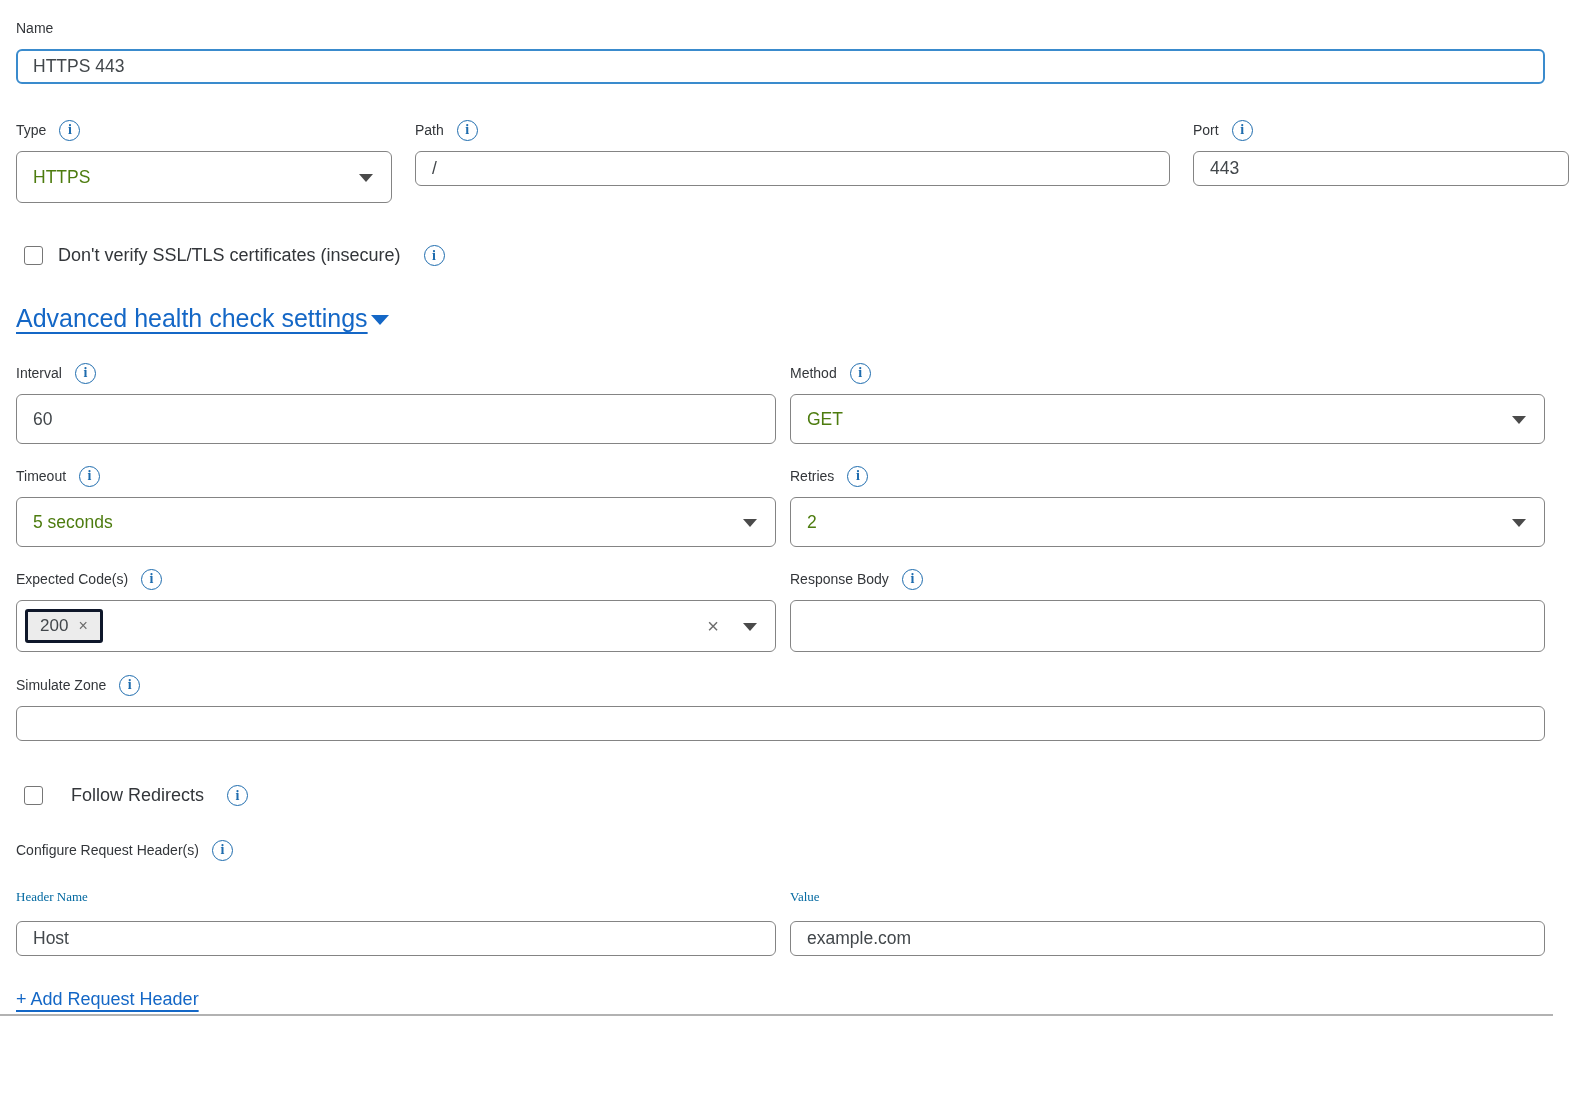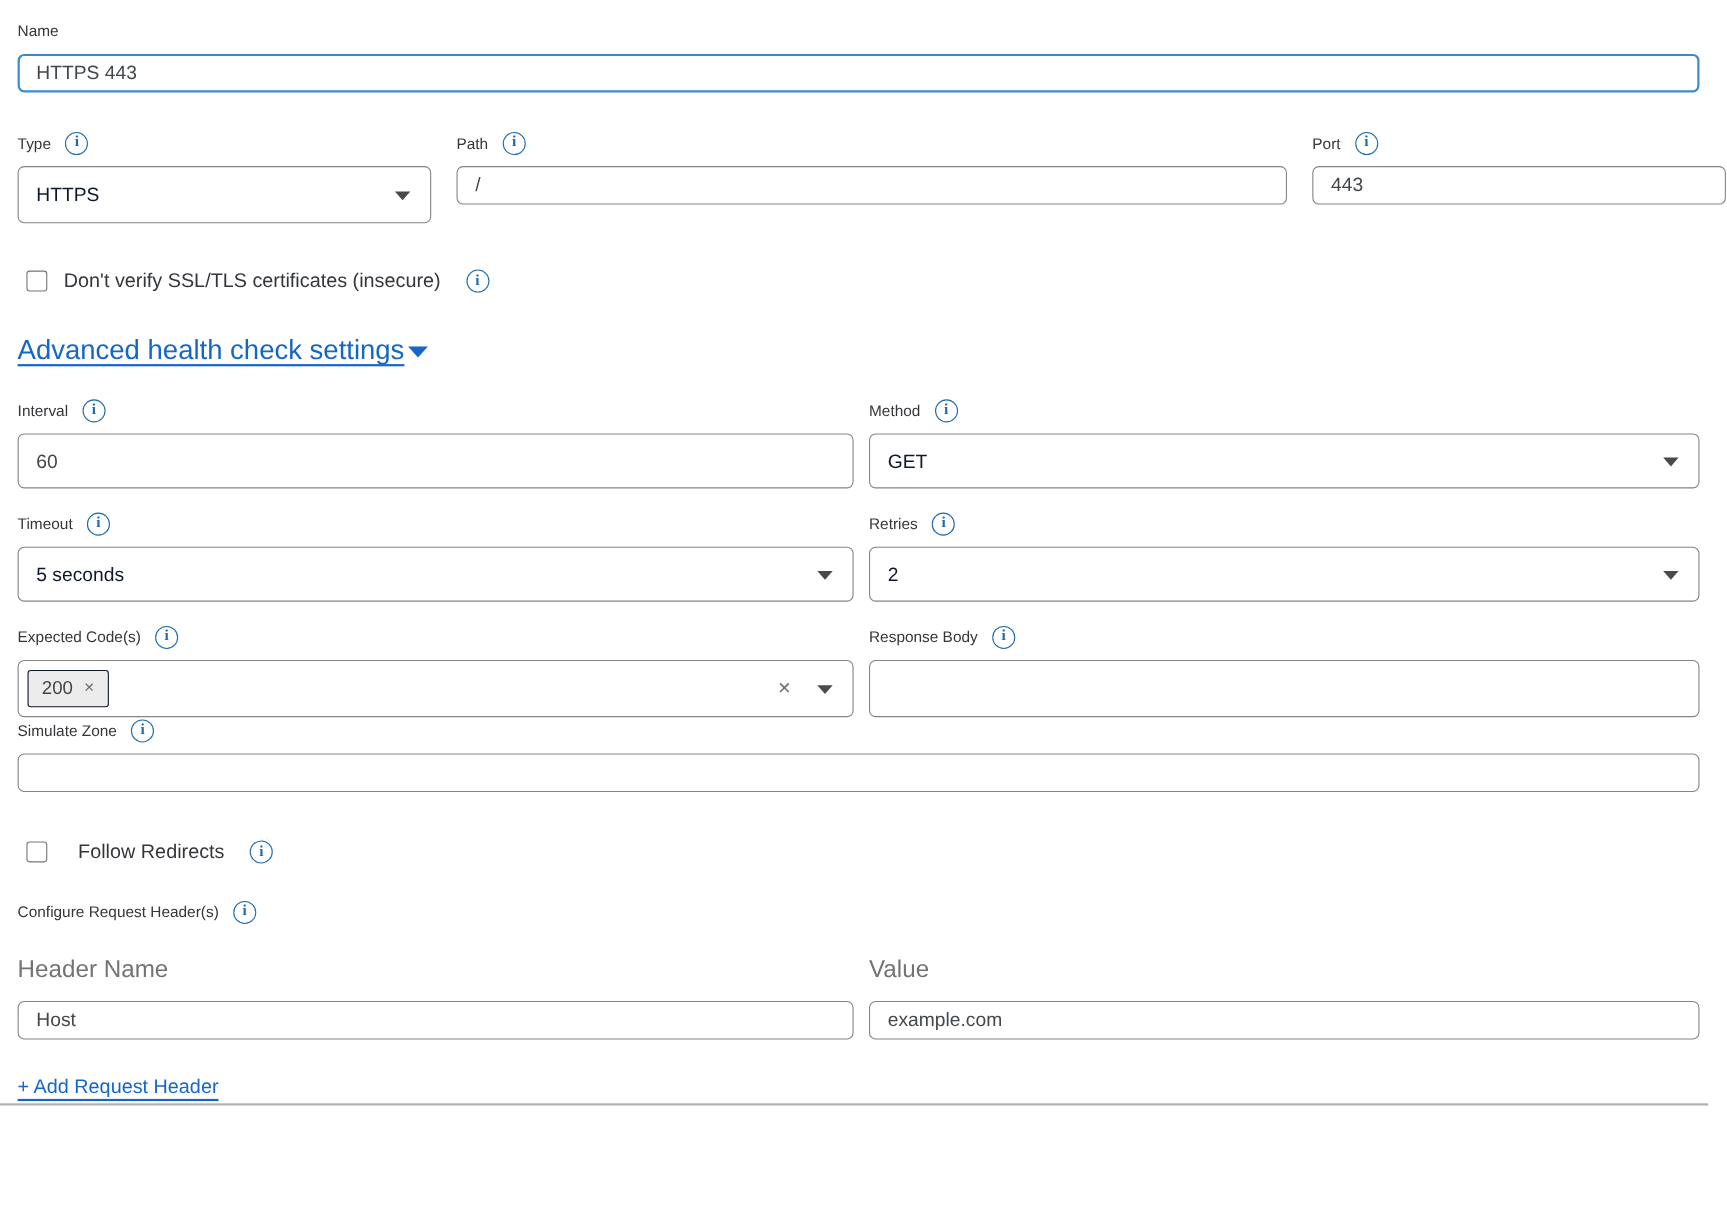--- a/index.html
+++ b/index.html
@@ -33,21 +33,21 @@
     background: #fff; font-family: "Liberation Sans", sans-serif;
     font-size: 17.5px; color: #42474b; padding: 0 16px;
     outline: none; display: flex; align-items: center;
   }
   input.input { display: inline-block; }
   .input.focused { border: 2px solid #3a8bcd; padding: 0 15px; }
 
   .select {
     position: relative; height: 52px; width: 100%;
     border: 1px solid #848484; border-radius: 6px;
-    background: #fff; font-size: 17.5px; color: #0f172a;
+    background: #fff; font-size: 17.5px; color: #4d7c0f;
     display: flex; align-items: center; padding: 0 44px 0 16px;
     cursor: pointer;
   }
   .caret {
     position: absolute; right: 18px; top: 50%; margin-top: -3px;
     width: 0; height: 0;
     border-left: 7px solid transparent; border-right: 7px solid transparent;
     border-top: 8px solid #4a4a4a;
   }
   .caret-blue {
@@ -73,45 +73,45 @@
 
   .row3 { display: grid; grid-template-columns: 376px 755px 376px; column-gap: 23px; }
   .grid2 { display: grid; grid-template-columns: 760px 755px; column-gap: 14px; }
 
   .multiselect {
     position: relative; height: 52px; width: 100%;
     border: 1px solid #848484; border-radius: 6px; background: #fff;
     display: flex; align-items: center; padding: 0 90px 0 8px;
   }
   .tag {
-    background: #ececec; border: 1px solid #0f172a; border-radius: 3px;
+    background: #ececec; border: 3px solid #0f172a; border-radius: 3px;
     height: 34px; display: inline-flex; align-items: center; gap: 10px;
     padding: 0 12px; font-size: 17px; color: #42474b;
   }
   .tag .tag-x { color: #6d6d6d; font-size: 16px; cursor: pointer; }
   .ms-clear {
     position: absolute; right: 56px; top: 50%; transform: translateY(-50%);
     color: #6d6d6d; font-size: 20px; cursor: pointer; line-height: 1;
   }
 
   .divider { border: none; border-top: 2px solid #b2b2b2; margin-left: -16px; width: 1553px; }
 
   .mb-name { margin-bottom: 34px; }
   .mb-row2 { margin-bottom: 42px; }
   .mb-check1 { margin-bottom: 38px; }
   .mb-link { margin-bottom: 28px; }
   .mb-grid { margin-bottom: 20px; }
-  .mb-expected { }
+  .mb-expected { margin-bottom: 21px; }
   .mb-simulate { margin-bottom: 44px; }
   .mb-follow { margin-bottom: 32px; }
   .mb-config { margin-bottom: 27px; }
   .mb-headers { margin-bottom: 33px; }
   .mb-add { margin-bottom: 4px; }
 
-  .sub-lbl { font-size: 22px; color: #737373; margin-bottom: 16px; display: block; }
+  .sub-lbl { font-size: 13px; color: #0369a1; margin-bottom: 16px; display: block; font-family: Liberation Serif, serif; }
 </style>
 </head>
 <body>
 
 <div class="container">
 
   <div class="lbl-row">
     <span class="lbl">Name</span>
   </div>
   <div class="mb-name">

